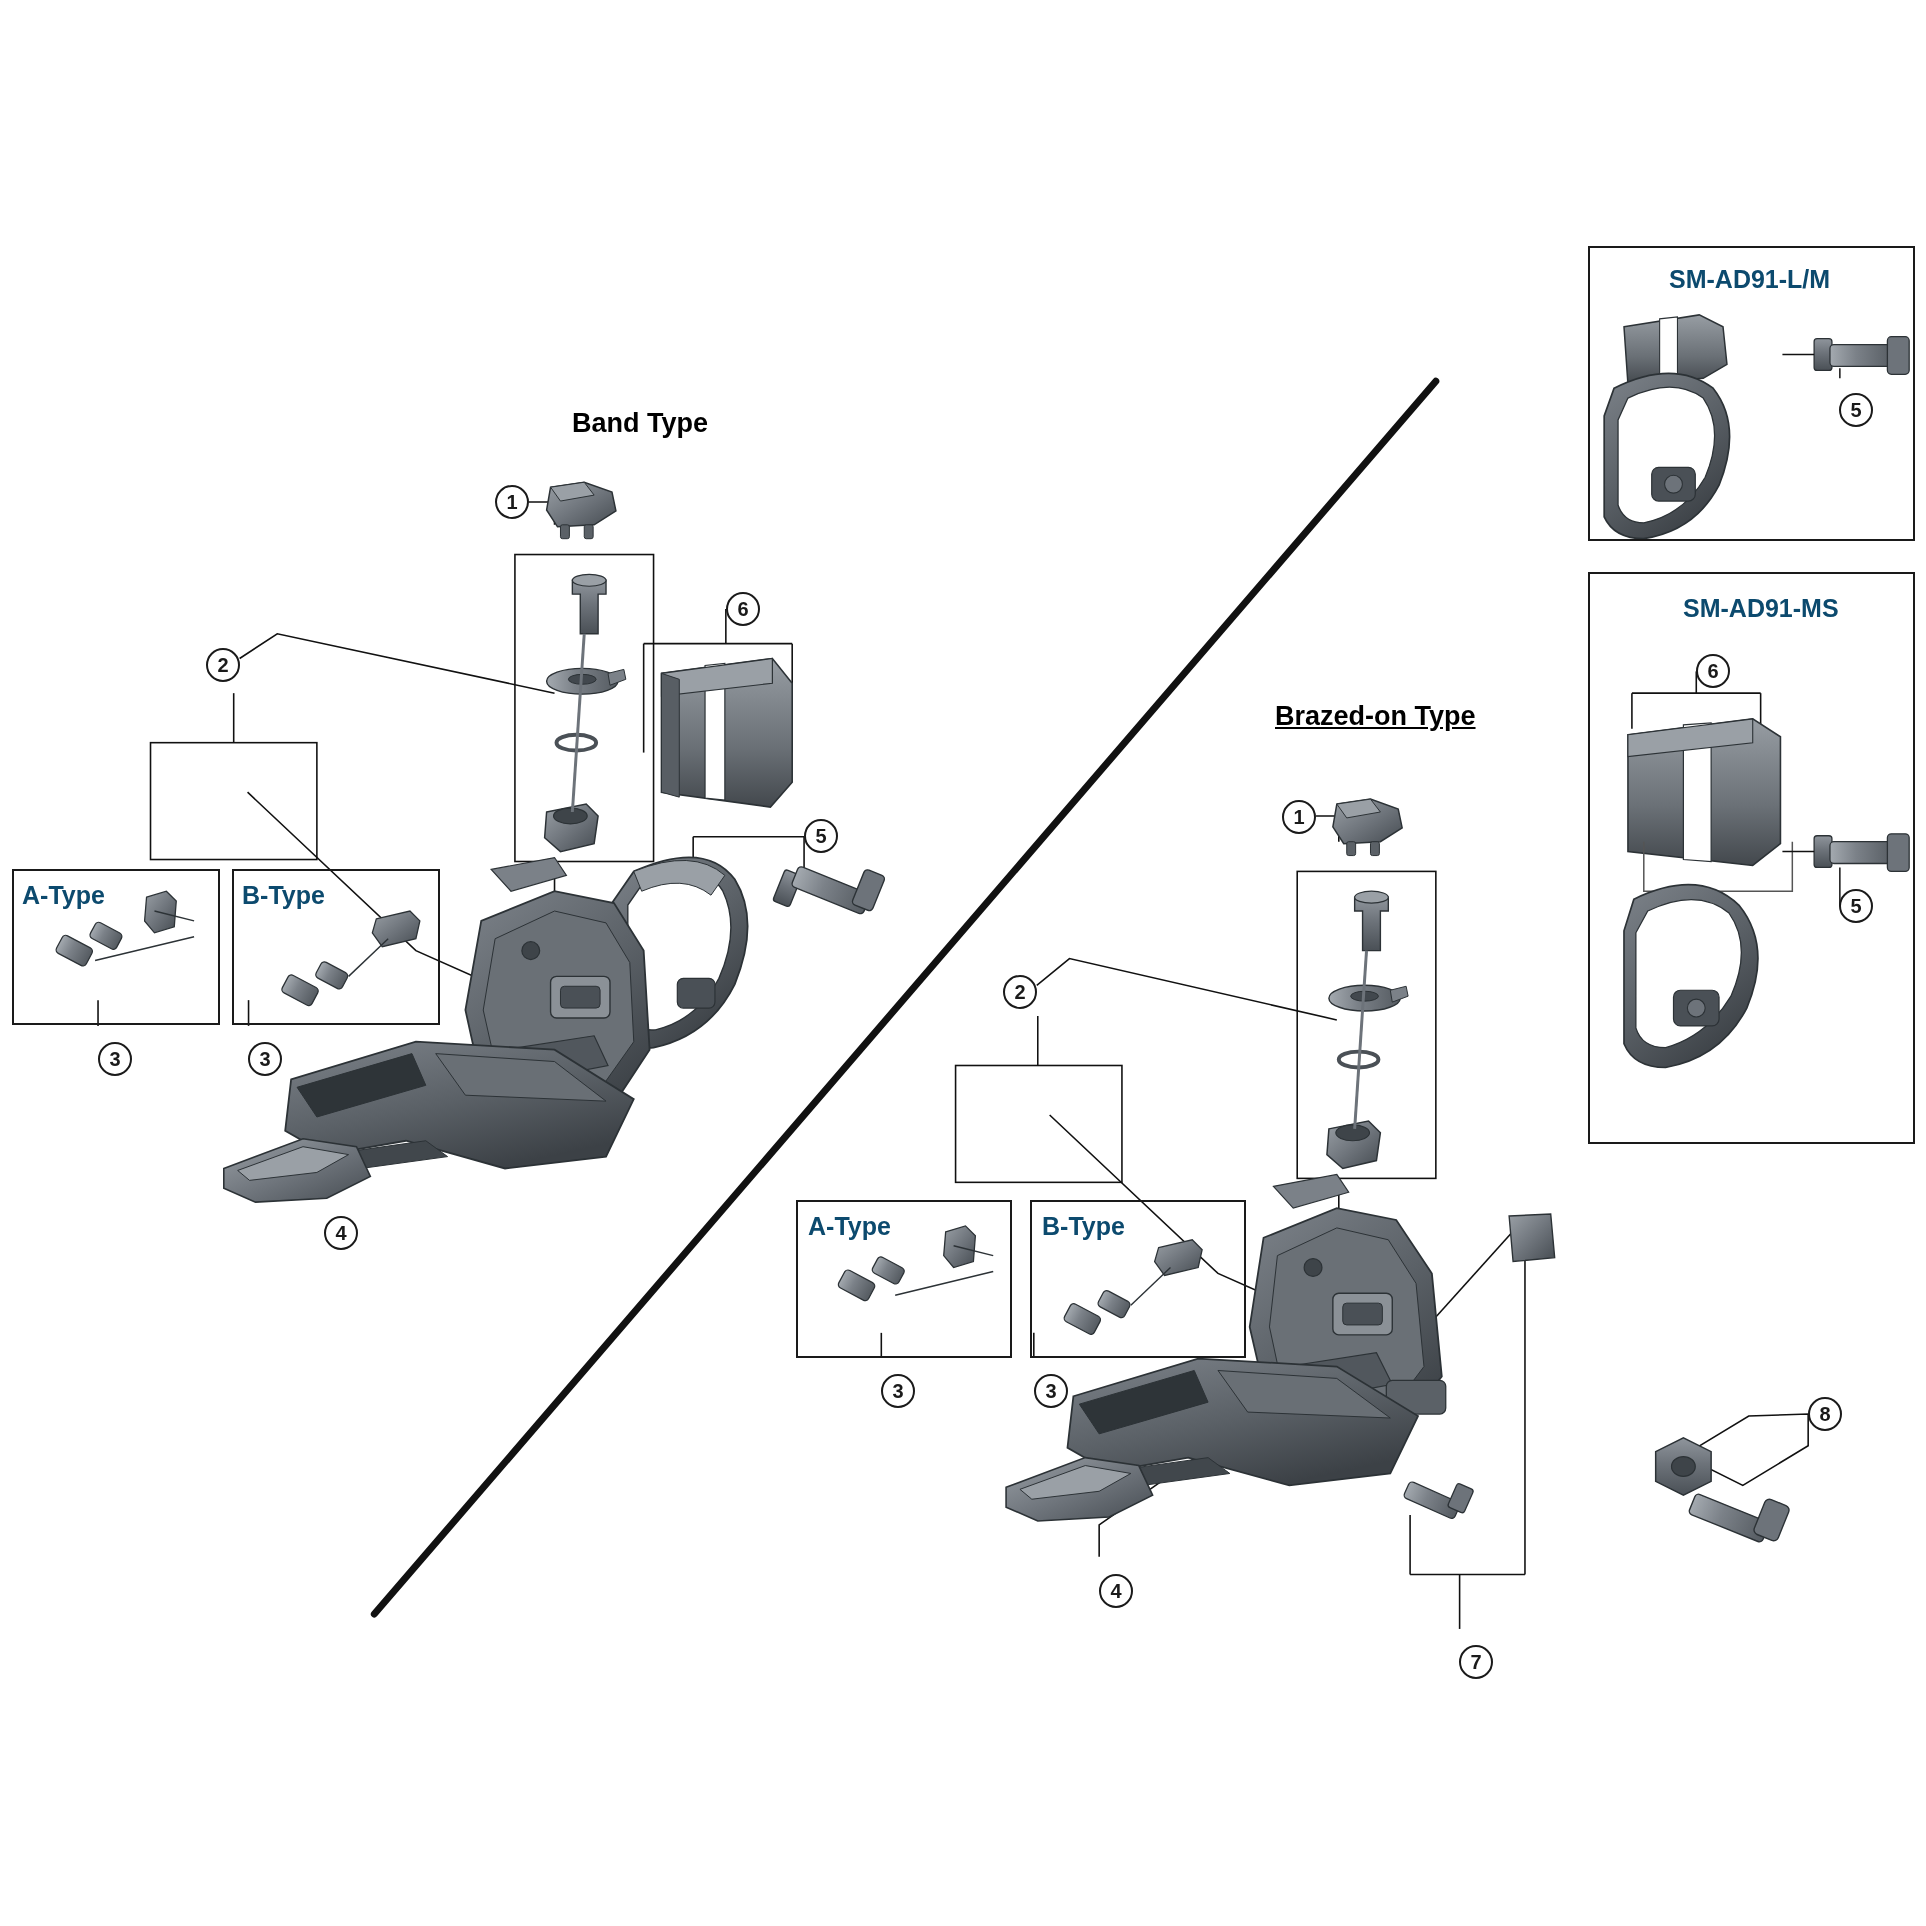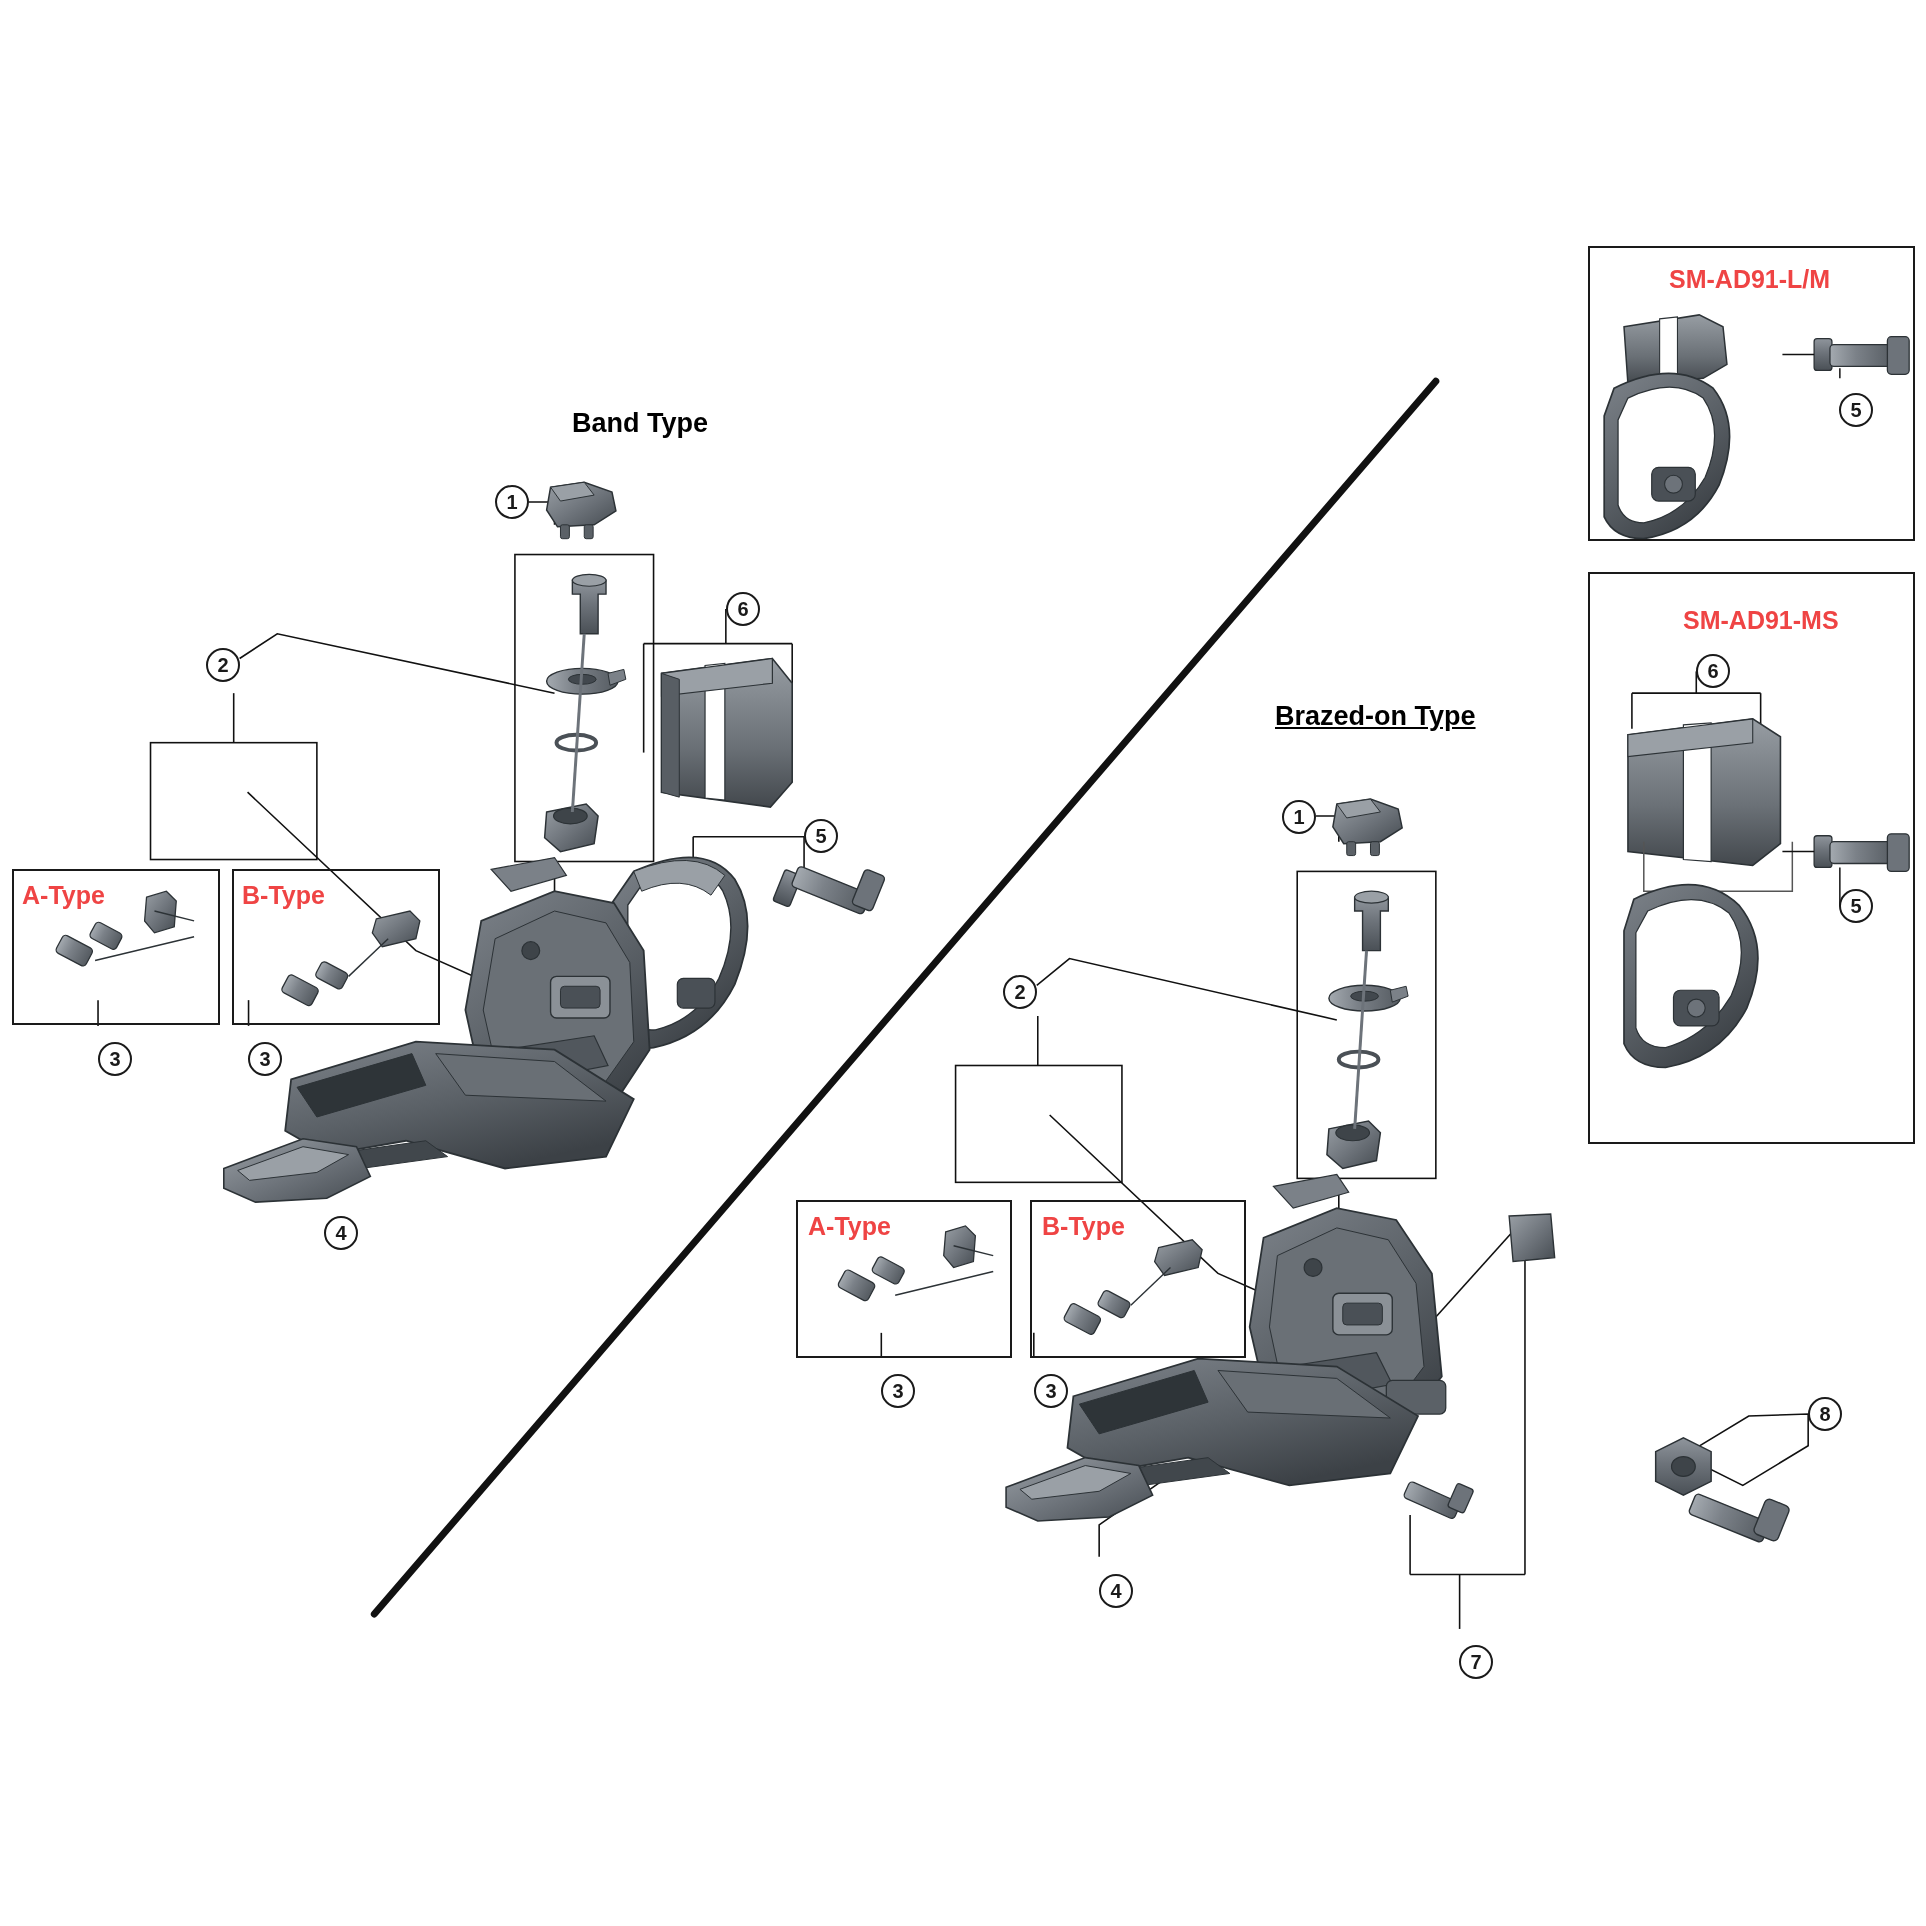--- a/index.html
+++ b/index.html
@@ -26,21 +26,21 @@
     position: absolute;
     font-size: 27px;
     font-weight: bold;
     color: #000000;
     white-space: nowrap;
   }
   .box-title {
     position: absolute;
     font-size: 25px;
     font-weight: bold;
-    color: #ef4444;
+    color: #0c4a6e;
     white-space: nowrap;
   }
   .callout {
     position: absolute;
     width: 34px;
     height: 34px;
     border: 2px solid #1a1a1a;
     border-radius: 50%;
     background: #ffffff;
     font-size: 20px;
@@ -342,21 +342,21 @@
   <div class="frame" style="left:796px; top:1200px; width:216px; height:158px;"></div>
   <div class="box-title" style="left:808px; top:1212px;">A-Type</div>
 
   <div class="frame" style="left:1030px; top:1200px; width:216px; height:158px;"></div>
   <div class="box-title" style="left:1042px; top:1212px;">B-Type</div>
 
   <div class="frame" style="left:1588px; top:246px; width:327px; height:295px;"></div>
   <div class="box-title" style="left:1669px; top:265px;">SM-AD91-L/M</div>
 
   <div class="frame" style="left:1588px; top:572px; width:327px; height:572px;"></div>
-  <div class="box-title" style="left:1683px; top:594px;margin-top:12px;">SM-AD91-MS</div>
+  <div class="box-title" style="left:1683px; top:594px;">SM-AD91-MS</div>
 
   <div class="callout" style="left:495px; top:485px;">1</div>
   <div class="callout" style="left:206px; top:648px;">2</div>
   <div class="callout" style="left:726px; top:592px;">6</div>
   <div class="callout" style="left:804px; top:819px;">5</div>
   <div class="callout" style="left:98px; top:1042px;">3</div>
   <div class="callout" style="left:248px; top:1042px;">3</div>
   <div class="callout" style="left:324px; top:1216px;">4</div>
 
   <div class="callout" style="left:1282px; top:800px;">1</div>

